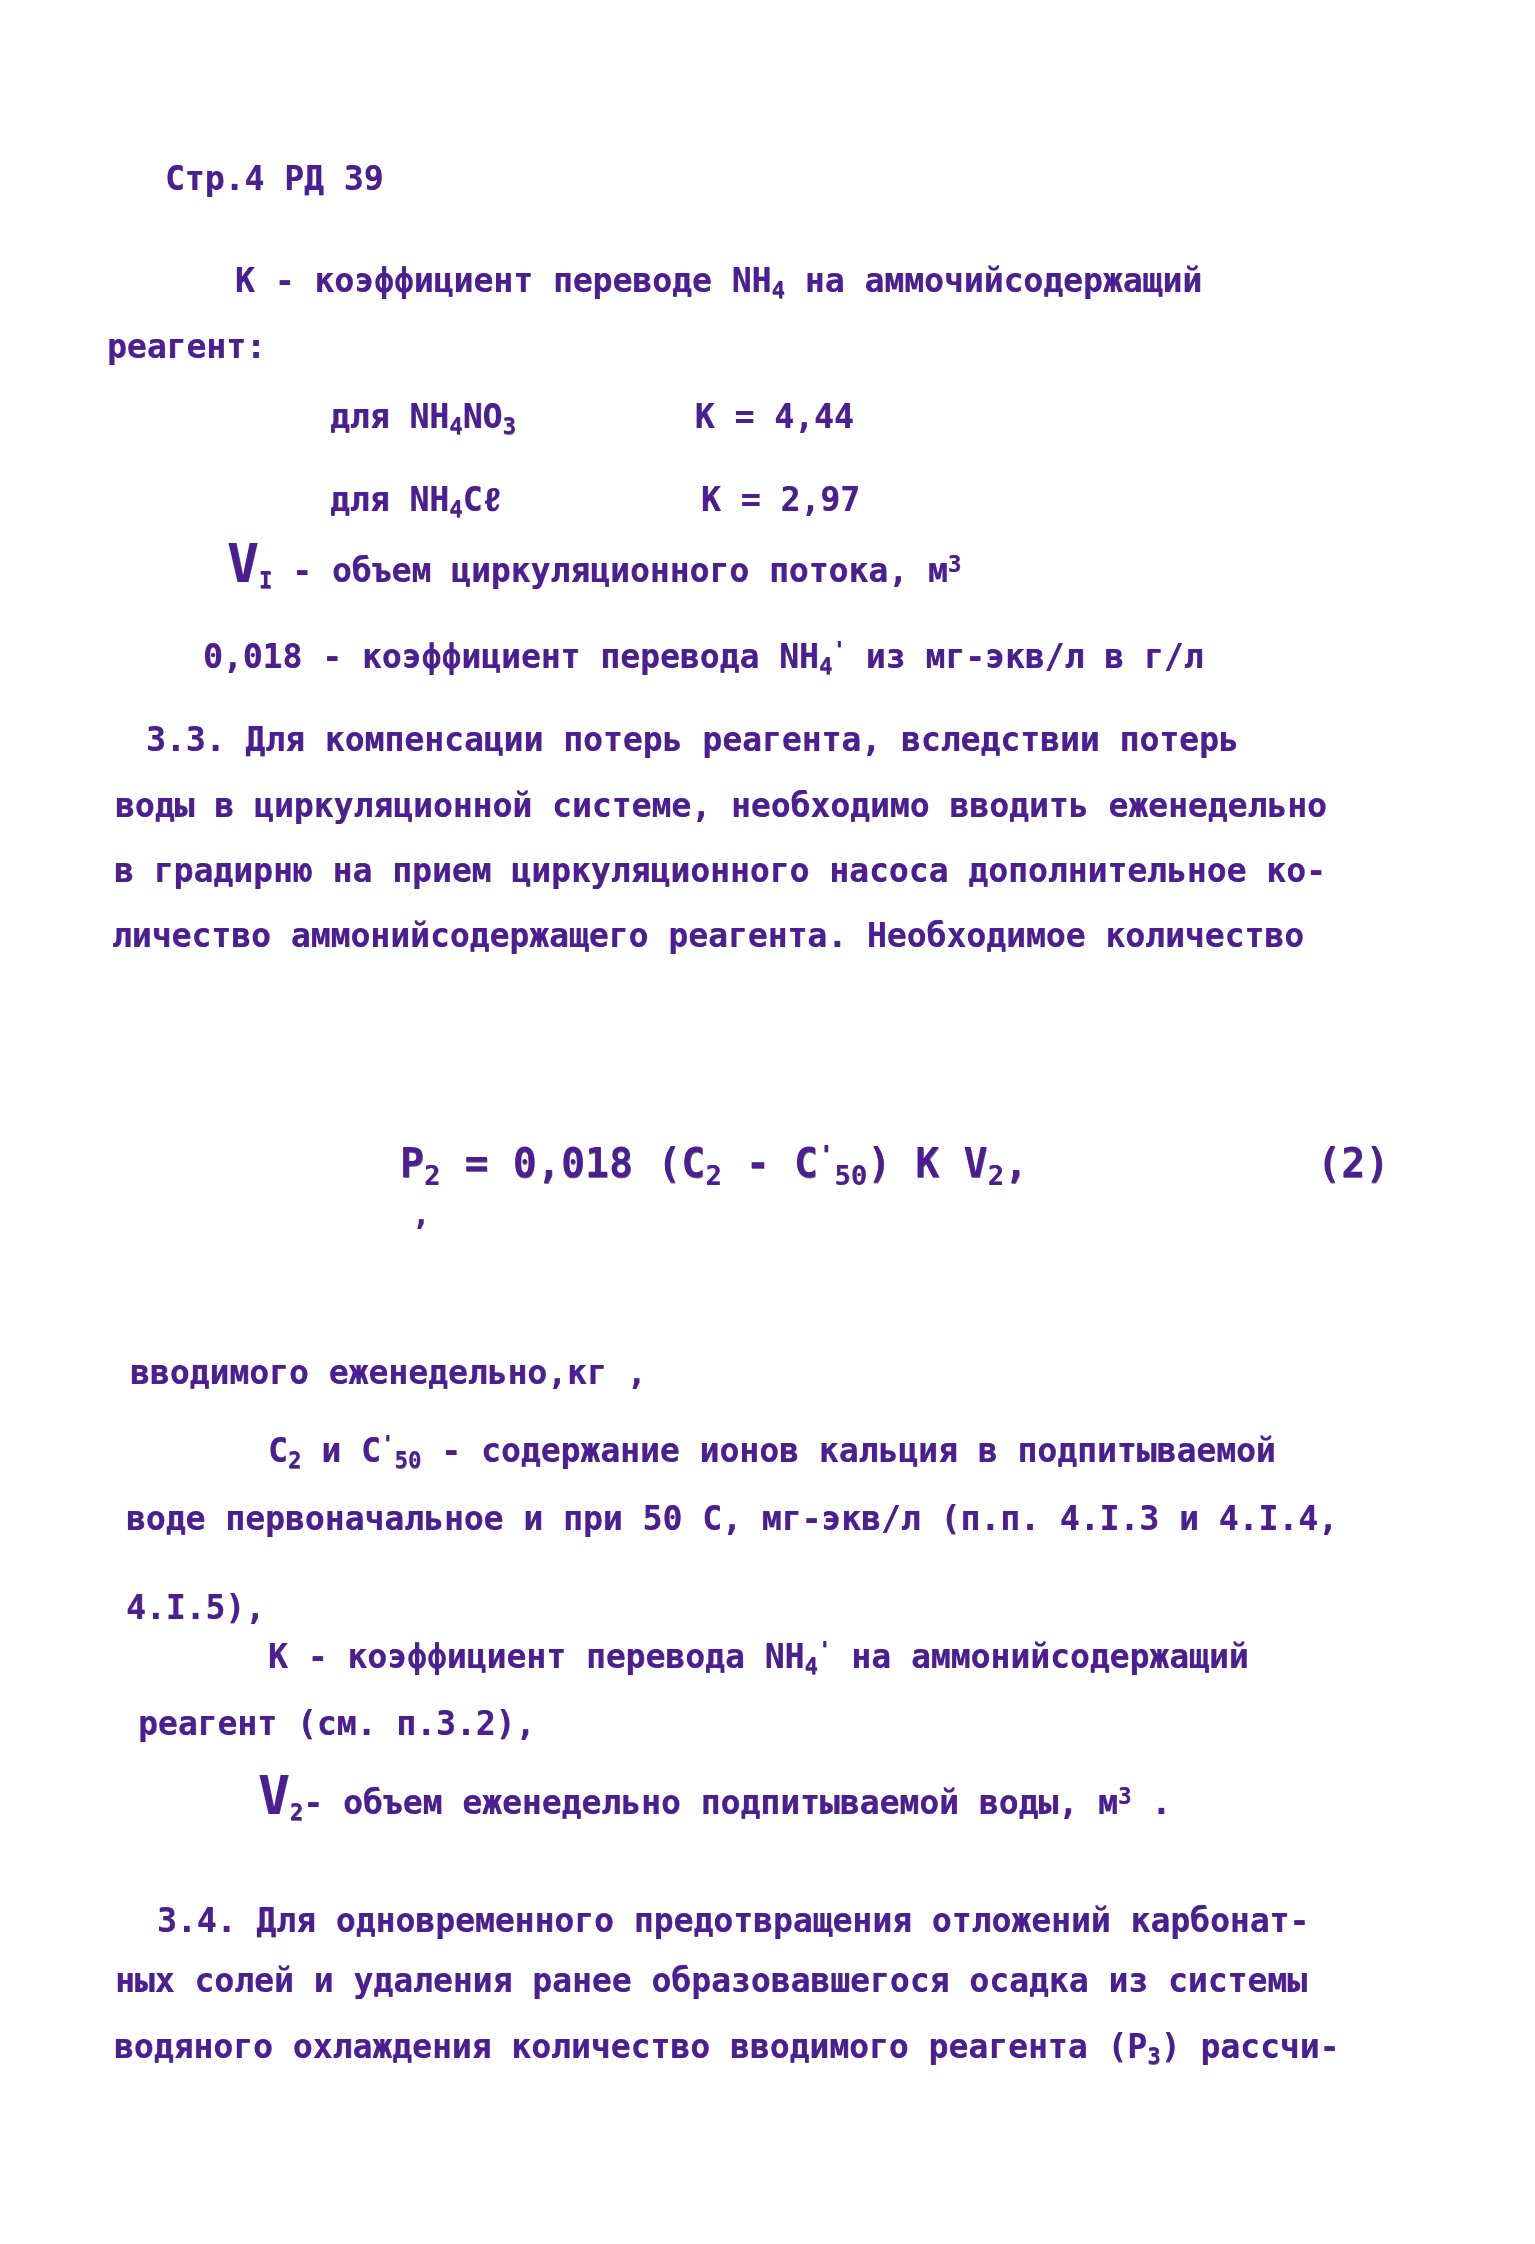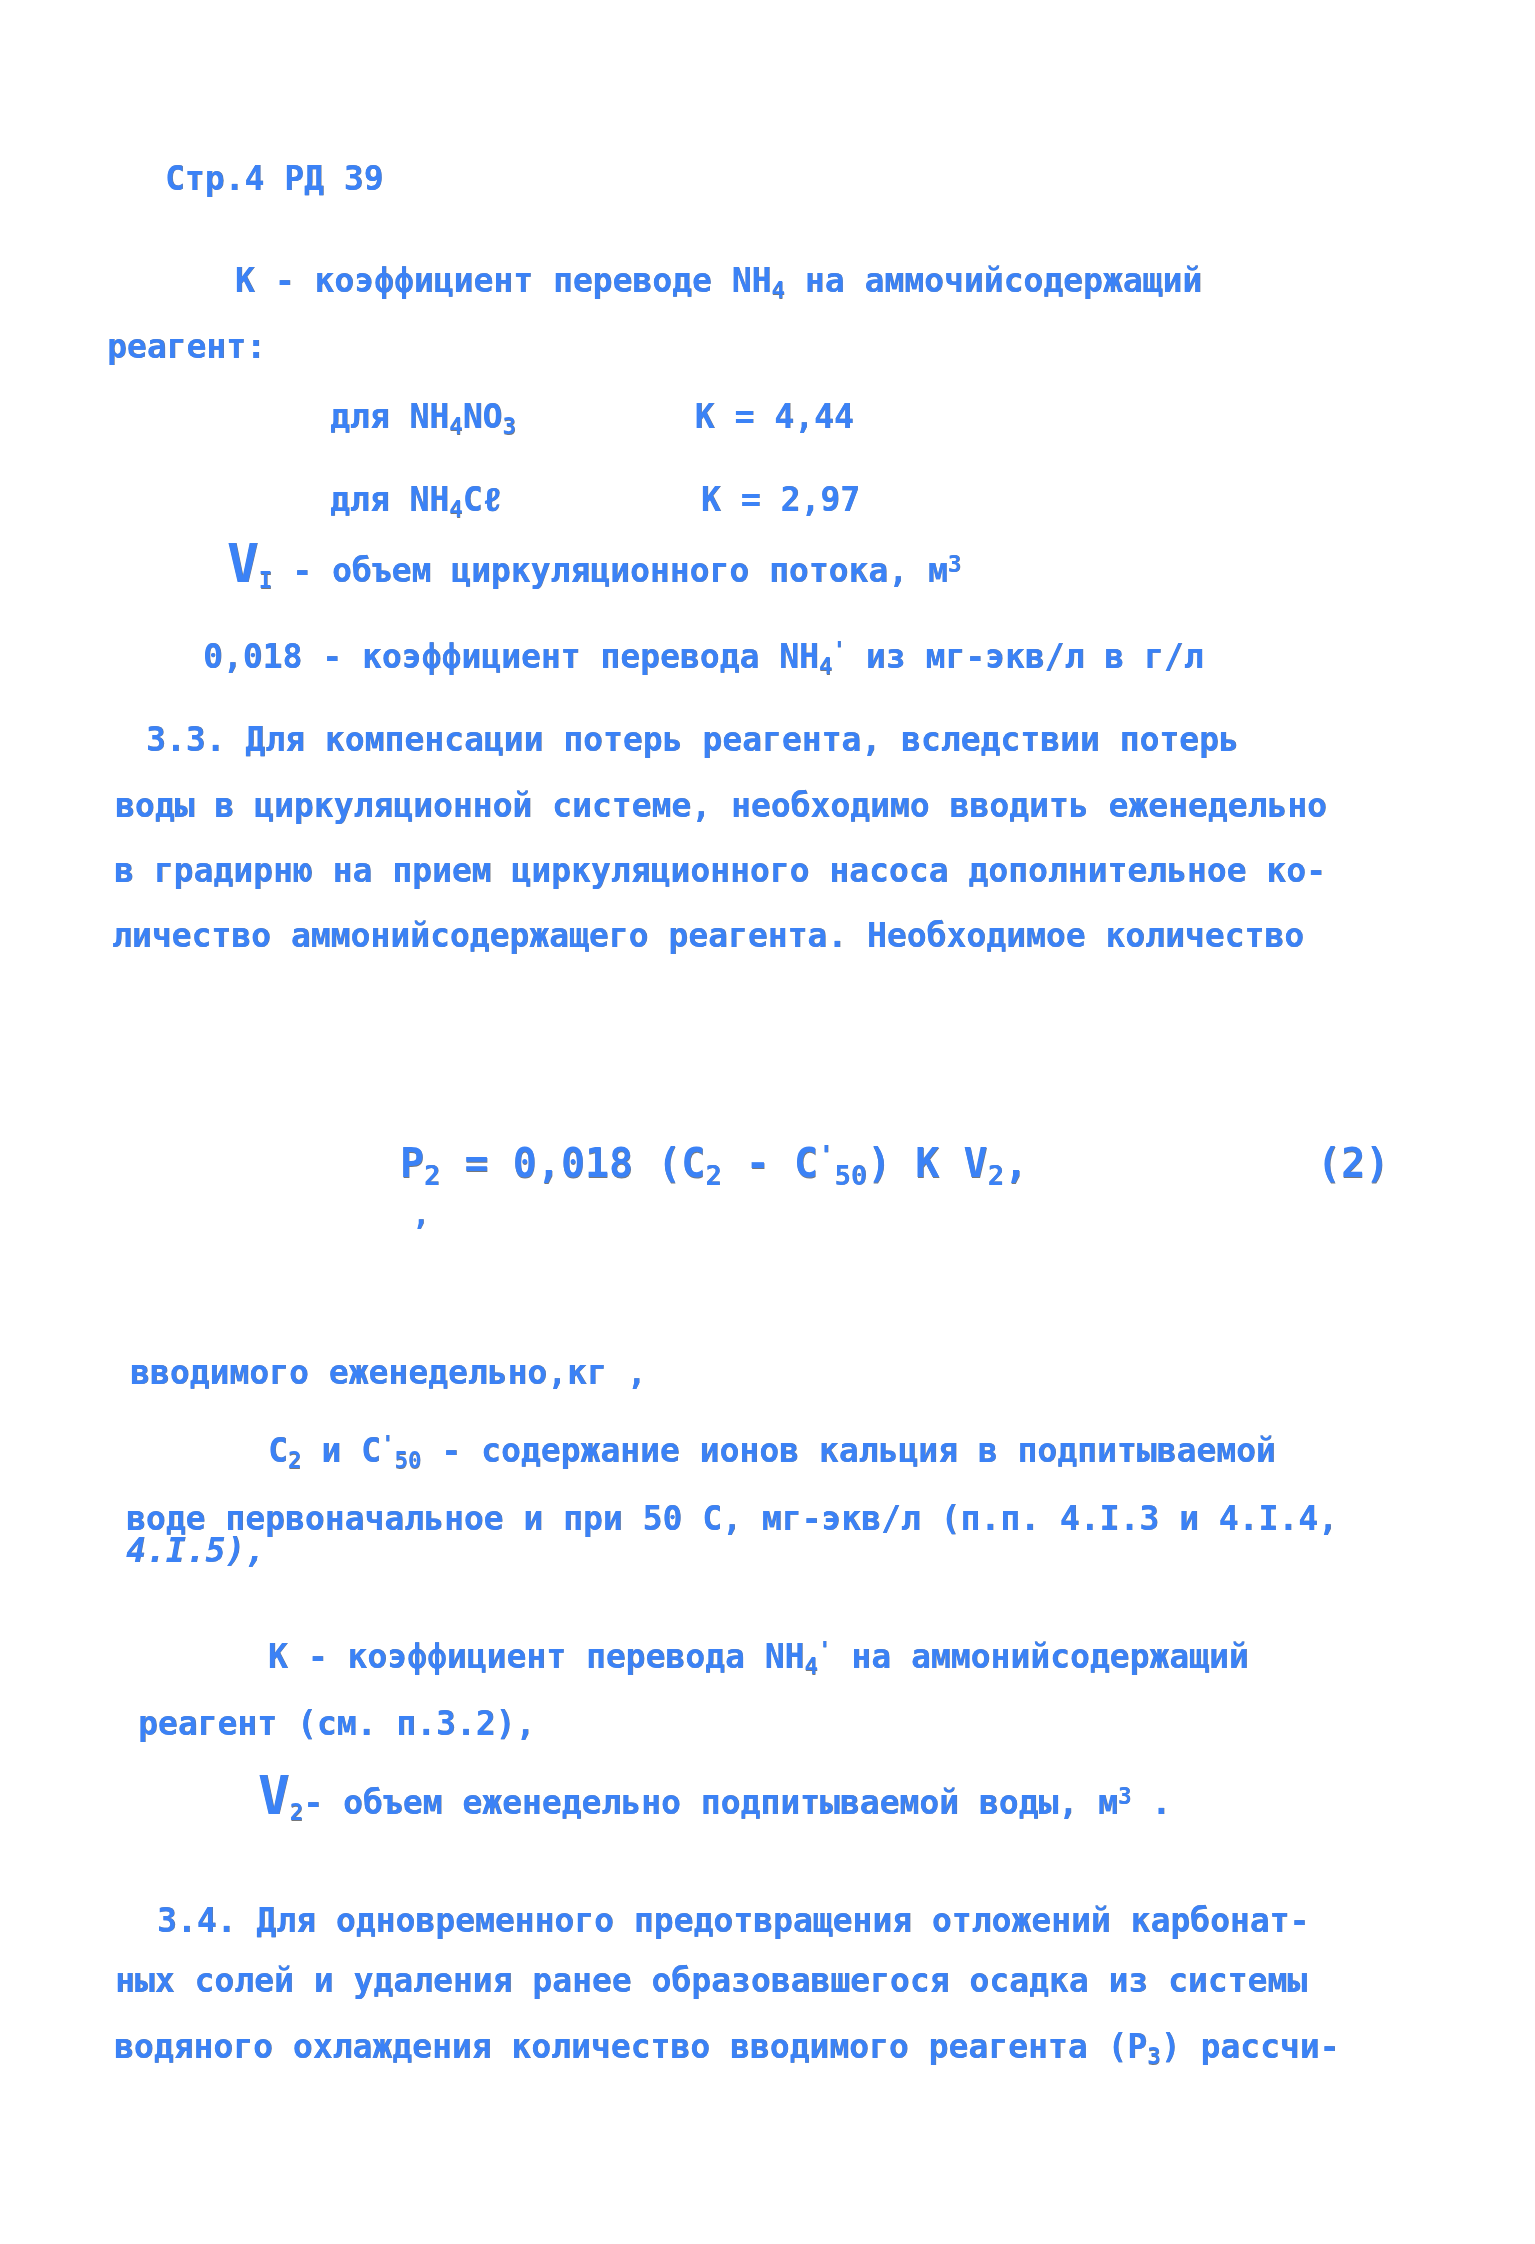--- a/index.html
+++ b/index.html
@@ -8,21 +8,21 @@
     background: #ffffff;
   }
   .page {
     position: relative;
     width: 1535px;
     height: 2244px;
     background: #ffffff;
     overflow: hidden;
     font-family: "DejaVu Sans Mono", "Liberation Mono", monospace;
     font-weight: 700;
-    color: #3b82f6;
+    color: #4c1d95;
   }
   .line {
     position: absolute;
     white-space: pre;
     font-size: 33px;
     line-height: 1.15;
     text-shadow: 0.4px 0.3px 0.4px rgba(10,10,10,0.55);
   }
   .line span { display: inline; }
   .n   { font-size: inherit; }
@@ -46,20 +46,20 @@
     <div class="line" style="left: 203px; top: 638px;"><span class="n">0,018 - коэффициент перевода NH</span><span class="sub">4</span><span class="sup">'</span><span class="n"> из мг-экв/л в г/л</span></div>
     <div class="line" style="left: 146px; top: 721px;"><span class="n">3.3. Для компенсации потерь реагента, вследствии потерь</span></div>
     <div class="line" style="left: 115px; top: 787px;"><span class="n">воды в циркуляционной системе, необходимо вводить еженедельно</span></div>
     <div class="line" style="left: 114px; top: 852px;"><span class="n">в градирню на прием циркуляционного насоса дополнительное ко-</span></div>
     <div class="line" style="left: 112px; top: 917px;"><span class="n">личество аммонийсодержащего реагента. Необходимое количество</span></div>
     <div class="line formula" style="left: 400px; top: 1140px;"><span class="n">Р</span><span class="sub">2</span><span class="n"> = 0,018 (С</span><span class="sub">2</span><span class="n"> - С</span><span class="sup">'</span><span class="sub">50</span><span class="n">) К V</span><span class="sub">2</span><span class="n">,</span><span class="n">            (2)</span></div>
     <div class="line artifact" style="left: 412px; top: 1198px;"><span class="n">,</span></div>
     <div class="line" style="left: 130px; top: 1354px;"><span class="n">вводимого еженедельно,кг ,</span></div>
     <div class="line" style="left: 268px; top: 1432px;"><span class="n">С</span><span class="sub">2</span><span class="n"> и С</span><span class="sup">'</span><span class="sub">50</span><span class="n"> - содержание ионов кальция в подпитываемой</span></div>
     <div class="line" style="left: 126px; top: 1500px;"><span class="n">воде первоначальное и при 50 С, мг-экв/л (п.п. 4.I.3 и 4.I.4,</span></div>
-    <div class="line" style="left: 126px; top: 1532px; font-style: italic;"><span class="n">4.I.5),</span></div>
+    <div class="line" style="left: 126px; top: 1589px;"><span class="n">4.I.5),</span></div>
     <div class="line" style="left: 268px; top: 1638px;"><span class="n">К - коэффициент перевода NH</span><span class="sub">4</span><span class="sup">'</span><span class="n"> на аммонийсодержащий</span></div>
     <div class="line" style="left: 138px; top: 1705px;"><span class="n">реагент (см. п.3.2),</span></div>
     <div class="line" style="left: 258px; top: 1775px;"><span class="big">V</span><span class="sub">2</span><span class="n">- объем еженедельно подпитываемой воды, м</span><span class="sup">3</span><span class="n"> .</span></div>
     <div class="line" style="left: 157px; top: 1902px;"><span class="n">3.4. Для одновременного предотвращения отложений карбонат-</span></div>
     <div class="line" style="left: 115px; top: 1962px;"><span class="n">ных солей и удаления ранее образовавшегося осадка из системы</span></div>
     <div class="line" style="left: 114px; top: 2028px;"><span class="n">водяного охлаждения количество вводимого реагента (Р</span><span class="sub">3</span><span class="n">) рассчи-</span></div>
   </div>
 
 </body></html>

